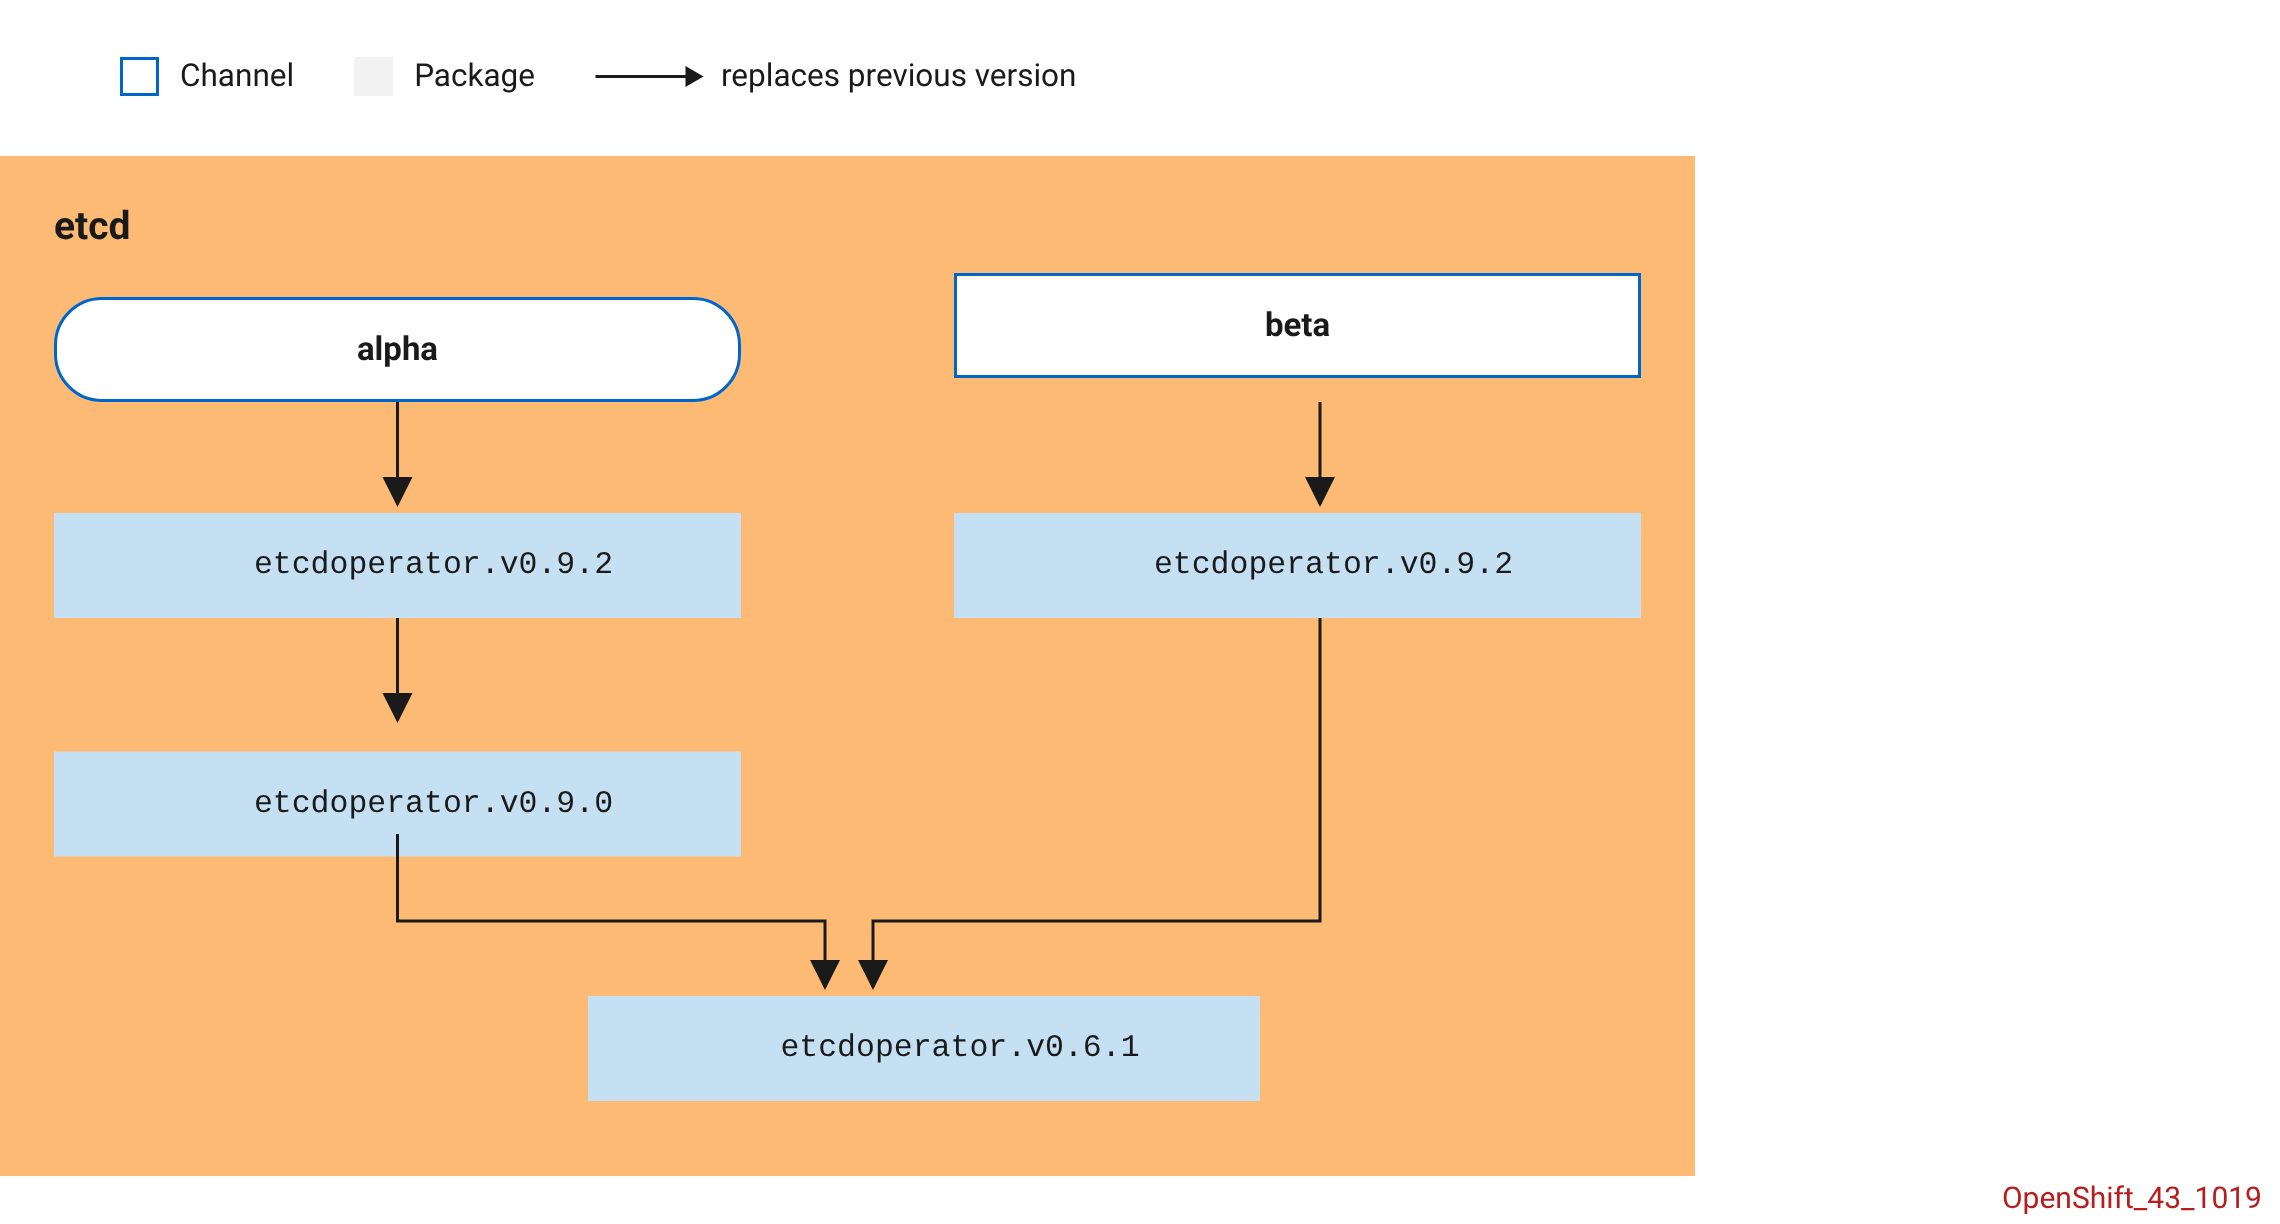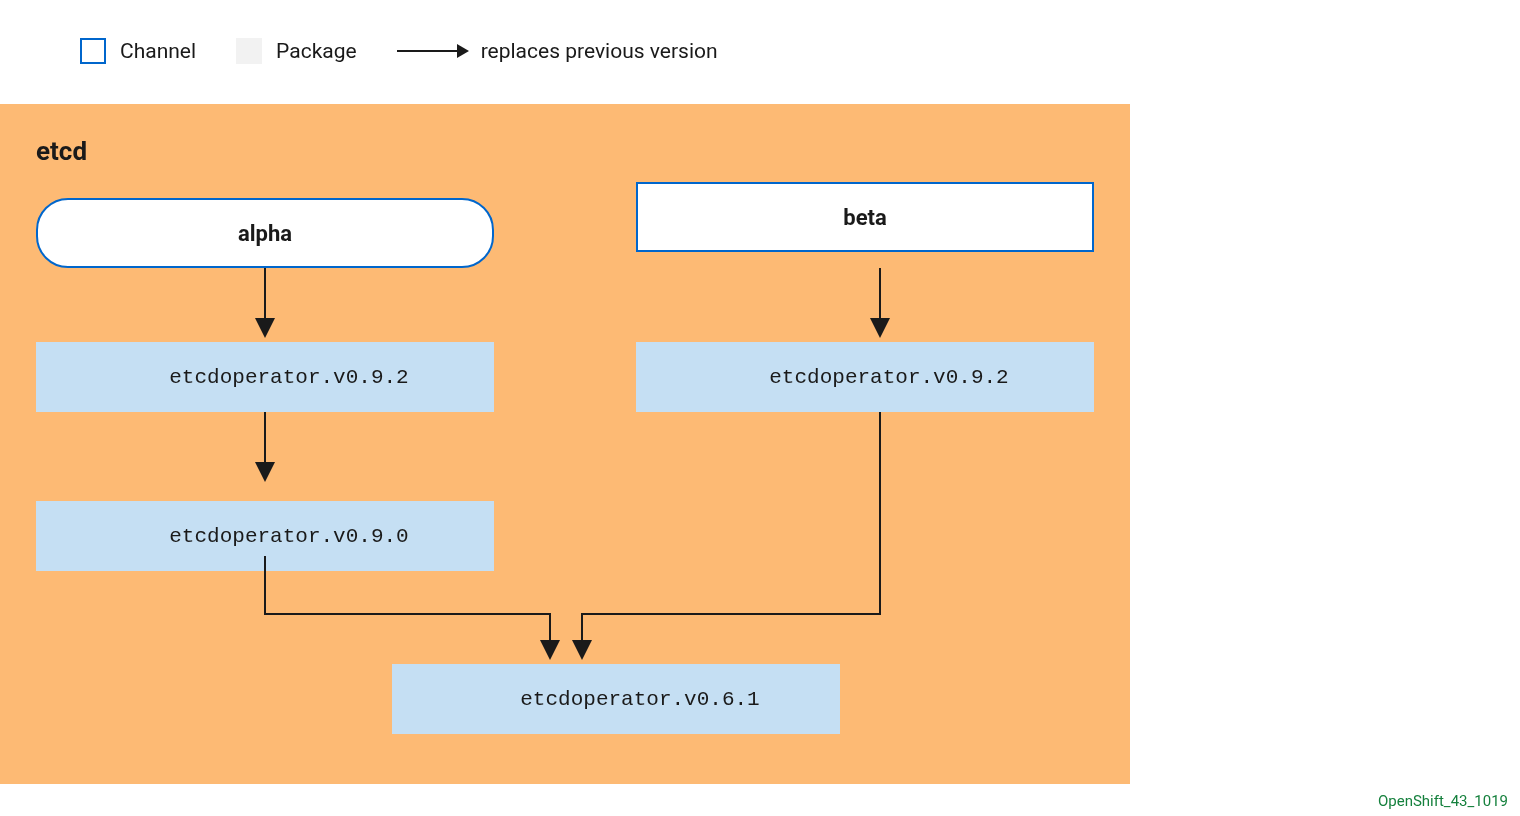--- a/index.html
+++ b/index.html
@@ -82,22 +82,22 @@
       justify-content: center;
       font-size: 21px;
       font-family: "Menlo", "Consolas", "Courier New", monospace;
       color: #1a1a1a;
       padding-left: 48px;
     }
     .watermark {
       position: absolute;
       right: 12px;
       bottom: 6px;
-      font-size: 15px;
-      color: #15803d;
+      font-size: 20px;
+      color: #b91c1c;
       font-weight: 400;
     }
     svg.connectors {
       position: absolute;
       left: 0;
       top: 0;
       width: 1130px;
       height: 680px;
       pointer-events: none;
     }

